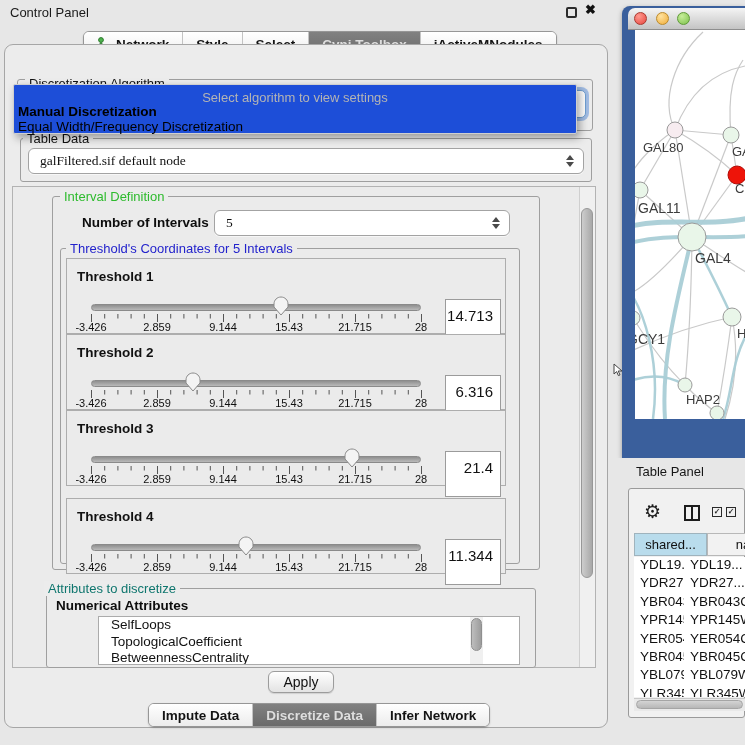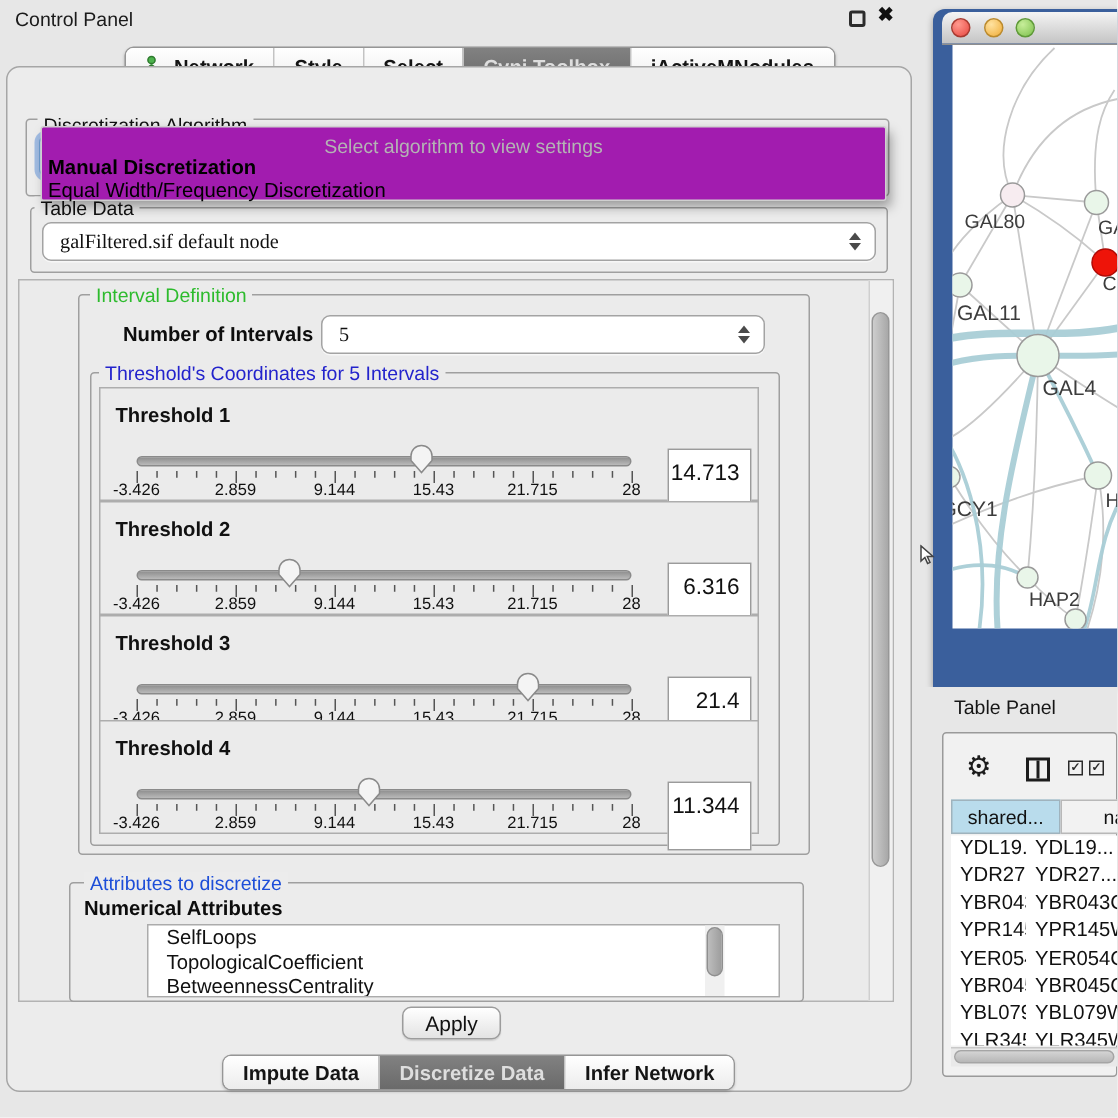--- a/index.html
+++ b/index.html
@@ -24,22 +24,22 @@
   .cp-body{ position:absolute; left:4px; top:44px; width:604px; height:684px;
             background:#ececec; border:1px solid #a6a6a6; border-radius:9px; }
 
   .groupbox{ position:absolute; border:1px solid #9f9f9f; border-radius:3px; }
   .grouplabel{ position:absolute; background:#ececec; padding:0 4px; font-size:13px; white-space:nowrap; }
 
   
   .algo-combo{ position:absolute; left:26px; top:90px; width:560px; height:28px; background:#fff;
                border:1px solid #6f9fd2; border-radius:5px; box-shadow:0 0 0 3px rgba(100,150,220,.55); }
   
-  .popup{ position:absolute; left:13px; top:84px; width:564px; height:50px; background:#a21caf;
-          border:1px solid #cfcfcf; border-radius:2px; box-shadow:3px 4px 8px rgba(0,0,0,.35); z-index:6;margin-left:14px; }
+  .popup{ position:absolute; left:13px; top:84px; width:564px; height:50px; background:#1d4ed8;
+          border:1px solid #cfcfcf; border-radius:2px; box-shadow:3px 4px 8px rgba(0,0,0,.35); z-index:6; }
   .popup-prompt{ position:absolute; left:0; right:0; top:5px; text-align:center; font-size:13px; color:#b4b4b4; }
   .popup-opt{ position:absolute; left:4px; font-size:13.5px; color:#000; white-space:nowrap; }
 
   .combo{ position:absolute; background:#fff; border:1px solid #a3a3a3; border-radius:6px;
           font-size:13.5px; display:flex; align-items:center; padding-left:11px;
           box-shadow:inset 0 1px 1px rgba(255,255,255,.8), 0 1px 0 rgba(255,255,255,.6);font-family:Liberation Serif, serif; }
   .spin{ position:absolute; right:9px; top:50%; transform:translateY(-50%); display:flex;
          flex-direction:column; gap:2px; }
   .arr-up{ width:0;height:0;border-left:4px solid transparent;border-right:4px solid transparent;
            border-bottom:5px solid #4a4a4a; }
@@ -311,21 +311,21 @@
           <line x1="331.5" x2="331.5" y1="0" y2="8" stroke="#555" stroke-width="1"></line>
         </svg>
     <div class="t-value">21.4</div>
   <div class="t-ticklabel" style="left: -2px;">-3.426</div>
         <div class="t-ticklabel" style="left: 64px;">2.859</div>
         <div class="t-ticklabel" style="left: 130px;">9.144</div>
         <div class="t-ticklabel" style="left: 196px;">15.43</div>
         <div class="t-ticklabel" style="left: 262px;">21.715</div>
         <div class="t-ticklabel" style="left: 328px;">28</div>
       </div>
-      <div class="threshold-box" style="top: 480px;">
+      <div class="threshold-box" style="top: 498px;">
     <div class="t-label">Threshold 4</div>
     <div class="t-track"></div>
     <svg class="t-thumb" width="16" height="20" viewBox="0 0 16 20" style="left: 171.098px;">
       <path d="M8,1 C11.9,1 15,4.1 15,8 L15,11 L8,19 L1,11 L1,8 C1,4.1 4.1,1 8,1 Z" fill="#f4f4f4" stroke="#8a8a8a" stroke-width="1"></path>
     </svg>
     <svg class="t-ticks" width="334" height="10">
           <line x1="1.5" x2="1.5" y1="0" y2="8" stroke="#555" stroke-width="1"></line>
           <line x1="14.7" x2="14.7" y1="0" y2="4.5" stroke="#555" stroke-width="1"></line>
           <line x1="27.9" x2="27.9" y1="0" y2="4.5" stroke="#555" stroke-width="1"></line>
           <line x1="41.099999999999994" x2="41.099999999999994" y1="0" y2="4.5" stroke="#555" stroke-width="1"></line>
@@ -356,21 +356,21 @@
   <div class="t-ticklabel" style="left: -2px;">-3.426</div>
         <div class="t-ticklabel" style="left: 64px;">2.859</div>
         <div class="t-ticklabel" style="left: 130px;">9.144</div>
         <div class="t-ticklabel" style="left: 196px;">15.43</div>
         <div class="t-ticklabel" style="left: 262px;">21.715</div>
         <div class="t-ticklabel" style="left: 328px;">28</div>
       </div>
     </div>
 
   <div class="groupbox" style="left:46px; top:588px; width:490px; height:80px; background:#ececec;"></div>
-  <div class="grouplabel" style="left:56px; top:581px; color:#1d4ed8;">Attributes to discretize</div>
+  <div class="grouplabel" style="left:44px; top:581px; color:#0f766e;">Attributes to discretize</div>
   <div class="bold-label" style="left:56px; top:598px;">Numerical Attributes</div>
   <div class="attr-list" id="attr-list">
       <div class="attr-item">SelfLoops</div>
       <div class="attr-item">TopologicalCoefficient</div>
       <div class="attr-item">BetweennessCentrality</div>
     </div>
   <div class="attr-scroll"></div>
   <div class="attr-thumb"></div>
 
   <div class="apply-btn">Apply</div>

